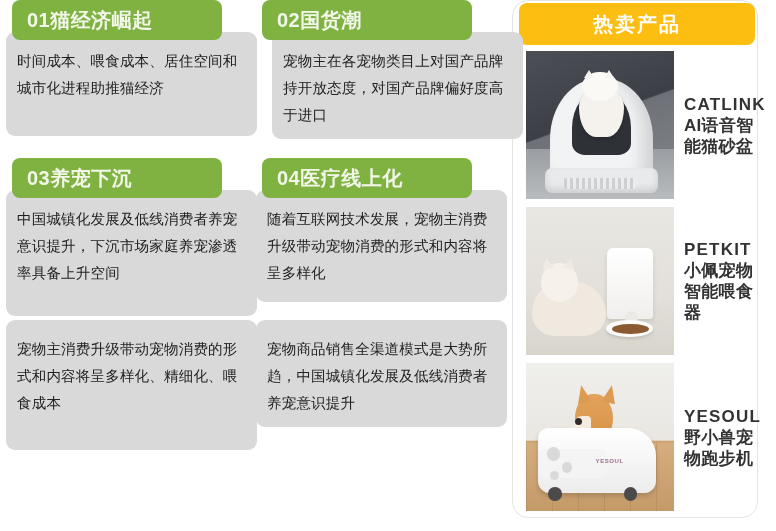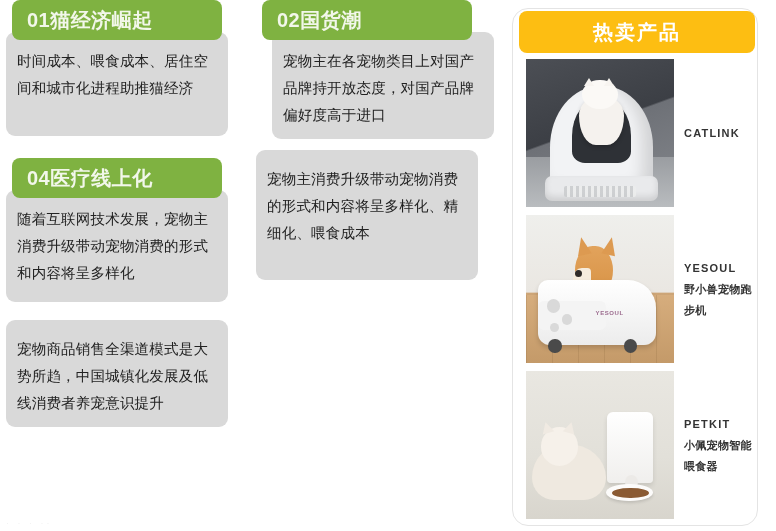--- a/index.html
+++ b/index.html
@@ -59,21 +59,21 @@
     font-size: 20px;
     font-weight: bold;
     letter-spacing: 0.5px;
     padding-left: 15px;
     line-height: 1;
     white-space: nowrap;
   }
   .card-body {
     position: relative;
     margin-top: -8px;
-    width: 222px;
+    width: 251px;
     background: #d9d9d9;
     border-radius: 9px;
     padding: 16px 11px 10px 11px;
     box-sizing: border-box;
     z-index: 1;
     font-family: Liberation Serif, serif;
   }
   .card-body-text {
     color: #222222;
     font-size: 14.5px;
@@ -87,21 +87,21 @@
   .card.c2 .card-body { min-height: 104px; margin-left: 16px; }
   .card.c3 .card-body { min-height: 126px; }
   .card.c4 .card-body { min-height: 112px; }
   .card.c5 .card-body { min-height: 130px; }
   .card.c6 .card-body { min-height: 104px; }
 
   
   .product-panel {
     position: absolute;
     left: 512px;
-    top: 8px;
+    top: 0;
     width: 246px;
     height: 518px;
     background: #ffffff;
     border: 1px solid #e4e4e4;
     border-radius: 16px;
     box-sizing: border-box;
   }
   .panel-head {
     position: absolute;
     left: 6px;
@@ -140,21 +140,21 @@
     height: 148px;
     flex: 0 0 148px;
     overflow: hidden;
     position: relative;
     background: #efefef;
   }
   .product-name {
     flex: 1 1 auto;
     padding-left: 10px;
     color: #333333;
-    font-size: 11px;
+    font-size: 17px;
     line-height: 21px;
     font-weight: 600;
     letter-spacing: 0.3px;
   }
   .product-name .brand {
     display: block;
     letter-spacing: 1.2px;
   }
 
   
@@ -327,20 +327,28 @@
 
     <div class="card c2">
       <div class="card-head">
         <span class="card-head-text">02国货潮</span>
       </div>
       <div class="card-body">
         <div class="card-body-text">宠物主在各宠物类目上对国产品牌持开放态度，对国产品牌偏好度高于进口</div>
       </div>
     </div>
 
+    <div class="card c3">
+      <div class="card-head">
+        <span class="card-head-text">03养宠下沉</span>
+      </div>
+      <div class="card-body">
+        <div class="card-body-text">中国城镇化发展及低线消费者养宠意识提升，下沉市场家庭养宠渗透率具备上升空间</div>
+      </div>
+    </div>
 
     <div class="card c4">
       <div class="card-head">
         <span class="card-head-text">04医疗线上化</span>
       </div>
       <div class="card-body">
         <div class="card-body-text">随着互联网技术发展，宠物主消费升级带动宠物消费的形式和内容将呈多样化</div>
       </div>
     </div>
 
@@ -376,20 +384,41 @@
             <div class="p1-cat"></div>
             <div class="p1-cathead"></div>
             <div class="p1-ear-l"></div>
             <div class="p1-ear-r"></div>
             <div class="p1-base"></div>
             <div class="p1-vent"></div>
           </div>
         </div>
         <div class="product-name">
           <span class="brand">CATLINK</span>
+          <span>AI语音智能猫砂盆</span>
+        </div>
+      </div>
+
+      <div class="product-row">
+        <div class="product-thumb">
+          <div class="photo">
+            <div class="p2-bg"></div>
+            <div class="p2-feeder"></div>
+            <div class="p2-spout"></div>
+            <div class="p2-bowl"></div>
+            <div class="p2-food"></div>
+            <div class="p2-cat"></div>
+            <div class="p2-cathead"></div>
+            <div class="p2-earl"></div>
+            <div class="p2-earr"></div>
+          </div>
+        </div>
+        <div class="product-name">
+          <span class="brand">PETKIT</span>
+          <span>小佩宠物智能喂食器</span>
         </div>
       </div>
 
       <div class="product-row">
         <div class="product-thumb">
           <div class="photo">
             <div class="p3-bg"></div>
             <div class="p3-wood"></div>
             <div class="p3-dog"></div>
             <div class="p3-earl"></div>
@@ -405,38 +434,18 @@
             <div class="p3-wheel2"></div>
             <div class="p3-logo">YESOUL</div>
           </div>
         </div>
         <div class="product-name">
           <span class="brand">YESOUL</span>
           <span>野小兽宠物跑步机</span>
         </div>
       </div>
 
-      <div class="product-row">
-        <div class="product-thumb">
-          <div class="photo">
-            <div class="p2-bg"></div>
-            <div class="p2-feeder"></div>
-            <div class="p2-spout"></div>
-            <div class="p2-bowl"></div>
-            <div class="p2-food"></div>
-            <div class="p2-cat"></div>
-            <div class="p2-cathead"></div>
-            <div class="p2-earl"></div>
-            <div class="p2-earr"></div>
-          </div>
-        </div>
-        <div class="product-name">
-          <span class="brand">PETKIT</span>
-          <span>小佩宠物智能喂食器</span>
-        </div>
-      </div>
-
     </div>
   </div>
 
   <div class="watermark">· ·  · ··</div>
 
 </div>
 
 </body></html>

